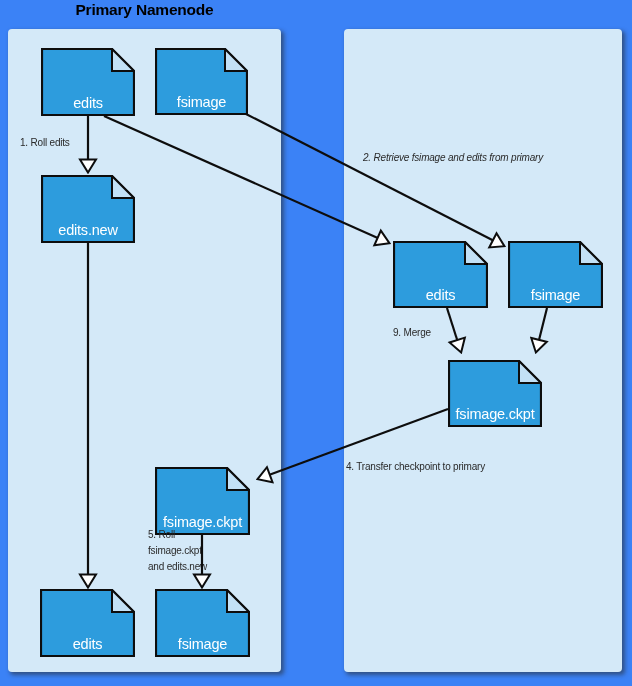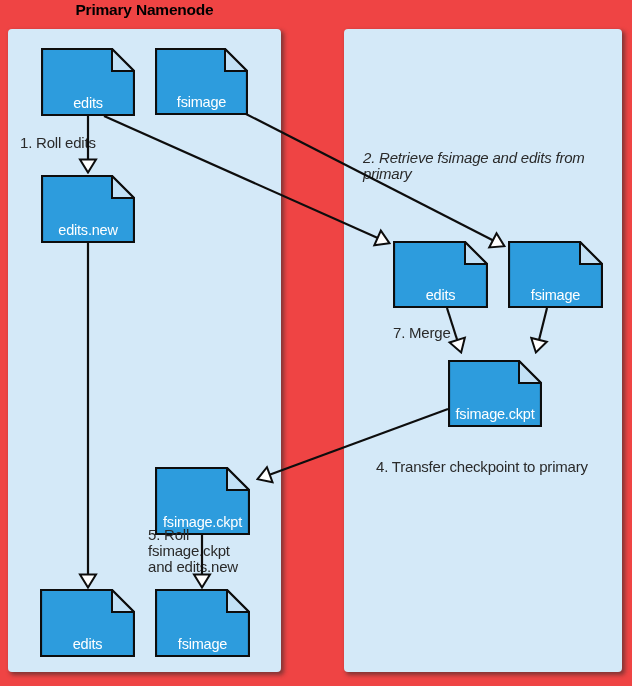--- a/index.html
+++ b/index.html
@@ -1,18 +1,18 @@
 <!DOCTYPE html>
 <html><head>
 <meta charset="utf-8">
 <style>
   html,body{margin:0;padding:0;background:#ffffff;}
   .stage{
     position:relative;width:632px;height:686px;overflow:hidden;
-    background:#ef4444;font-family:"Liberation Sans",sans-serif;
+    background:#3b82f6;font-family:"Liberation Sans",sans-serif;
   }
   .fig-title{
     position:absolute;top:1px;height:18px;line-height:18px;
     text-align:center;font-size:15.5px;font-weight:bold;color:#000;
     letter-spacing:-0.2px;
   }
   #title-primary{left:8px;width:273px;}
   #title-secondary{left:344px;width:278px;}
   .panel{
     position:absolute;border-radius:4px;
@@ -20,21 +20,21 @@
   }
   .doc{position:absolute;}
   .doc svg{display:block;}
   .doc .doc-label{
     position:absolute;left:0;top:16px;width:100%;height:100%;
     display:flex;align-items:center;justify-content:center;
     color:#ffffff;font-size:14.5px;letter-spacing:-0.2px;
     padding-top:9px;box-sizing:border-box;
   }
   .step-label{
-    position:absolute;font-size:15px;line-height:16px;color:#2a2a2a;
+    position:absolute;font-size:10px;line-height:16px;color:#2a2a2a;
     white-space:pre-line;letter-spacing:-0.2px;
   }
   #arrow-layer{position:absolute;left:0;top:0;pointer-events:none;}
 </style>
 </head>
 <body>
 
 <div class="stage">
   <div class="fig-title" id="title-primary">Primary Namenode</div>
   <div id="panel-container">
@@ -102,22 +102,22 @@
         <svg width="94" height="67">
           <polygon points="1,1 71,1 93,23 93,66 1,66" fill="#2d9cdd" stroke="#0d0d0d" stroke-width="2.2" stroke-linejoin="miter"></polygon>
           <polygon points="71,1 71,23 93,23" fill="#c3e1f6" stroke="#0d0d0d" stroke-width="2"></polygon>
         </svg>
         <span class="doc-label">fsimage.ckpt</span>
       </div>
     </div>
   <div id="label-container">
       <div class="step-label" style="left: 20px; top: 135px; color: rgb(42, 42, 42);">1. Roll edits</div>
       <div class="step-label" style="left: 363px; top: 150px; color: rgb(42, 42, 42); font-style: italic;">2. Retrieve fsimage and edits from primary</div>
-      <div class="step-label" style="left: 393px; top: 325px; color: rgb(42, 42, 42);">7. Merge</div>
-      <div class="step-label" style="left: 376px; top: 459px; color: rgb(42, 42, 42);">4. Transfer checkpoint to primary</div>
+      <div class="step-label" style="left: 393px; top: 325px; color: rgb(42, 42, 42);">9. Merge</div>
+      <div class="step-label" style="left: 346px; top: 459px; color: rgb(42, 42, 42);">4. Transfer checkpoint to primary</div>
       <div class="step-label" style="left: 105px; top: 527px; color: rgb(42, 42, 42); margin-left: 43px;">5. Roll
 fsimage.ckpt
 and edits.new</div>
     </div>
   <svg id="arrow-layer" width="632" height="686">
       <defs>
         <marker id="open-arrowhead" viewBox="0 0 16 20" refX="14" refY="10" markerWidth="16" markerHeight="20" markerUnits="userSpaceOnUse" orient="auto">
           <path d="M1.5,2 L14.5,10 L1.5,18 Z" fill="#ffffff" stroke="#0d0d0d" stroke-width="2"></path>
         </marker>
       </defs>

